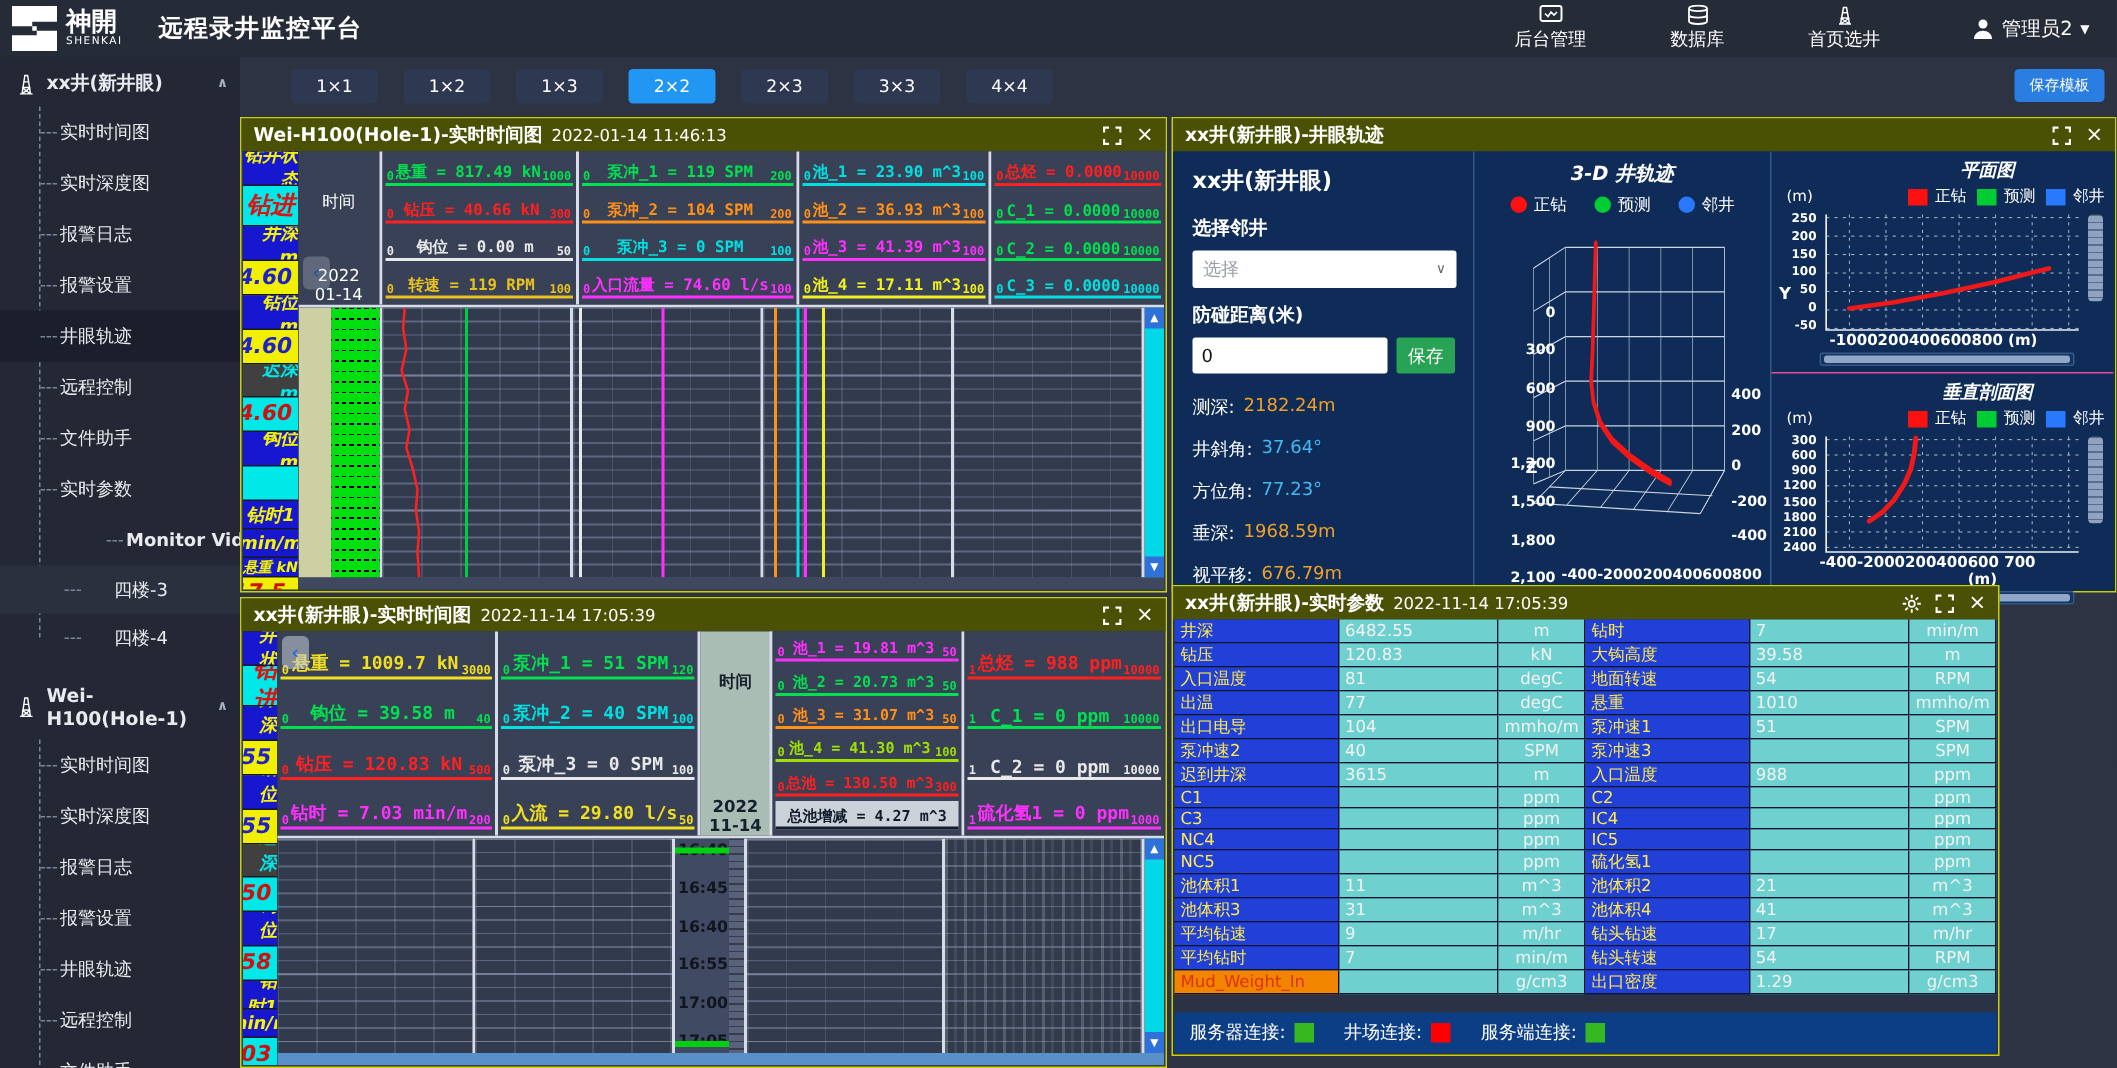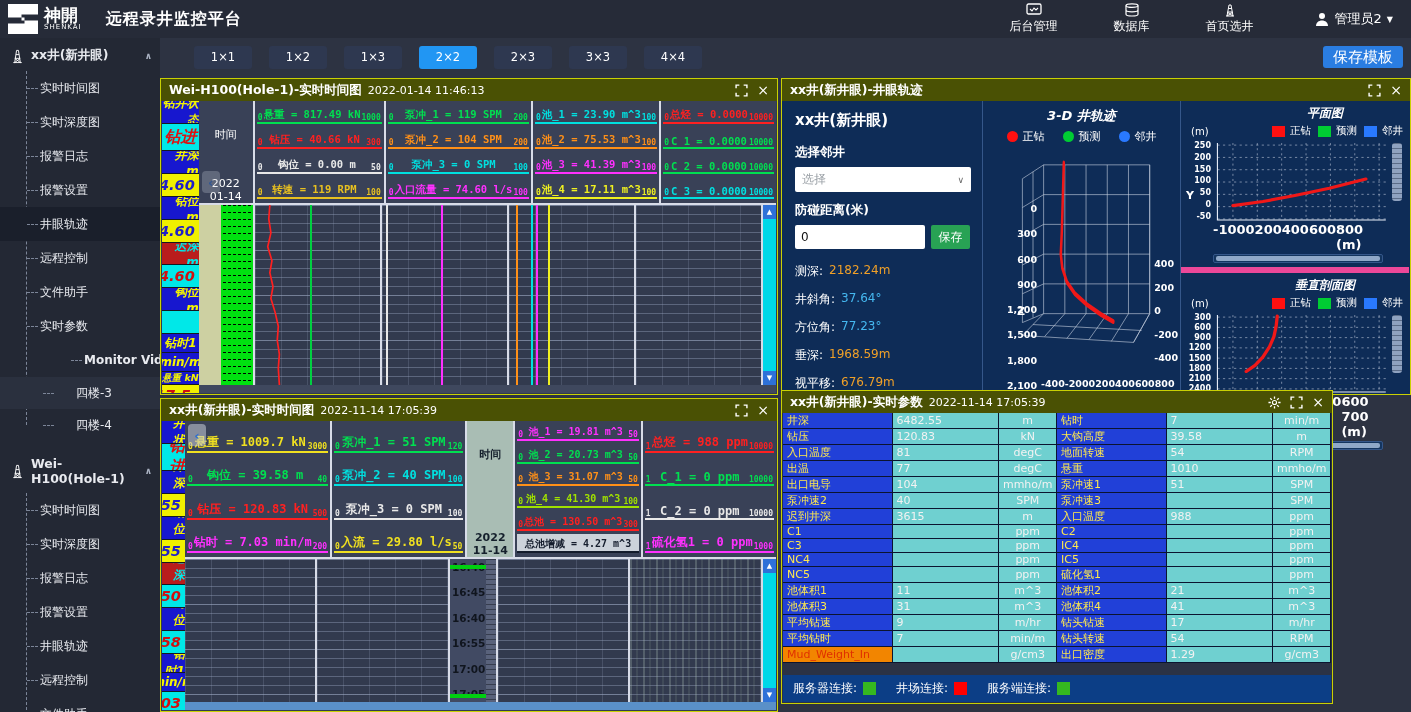--- a/index.html
+++ b/index.html
@@ -45,21 +45,21 @@
   .sec2 { margin-top:6px; }
 
   
   .main { position:absolute; left:160px; top:38px; right:0; bottom:0; background:#2d3342; }
   .toolbar { position:absolute; left:0; top:0; right:0; height:38px; display:flex; align-items:center; }
   .layouts { display:flex; gap:17px; margin-left:34px; }
   .lay { width:58px; height:23px; background:#2e3850; border:none; border-radius:3px;
     color:#fff; font-size:11.5px; cursor:pointer; font-family:inherit; }
   .lay.active { background:#2196f3; }
   .savetpl { position:absolute; right:8px; top:8px; height:22px; padding:0 10px; border:none;
-    border-radius:3px; background:#2a7de1; color:#fff; font-size:15px; cursor:pointer; font-family:inherit; }
+    border-radius:3px; background:#2a7de1; color:#fff; font-size:10px; cursor:pointer; font-family:inherit; }
 
   
   .panel { position:absolute; border:1px solid #c9d103; background:#323a4e; }
   .panel.tl { left:0;   top:40px;  width:618px; height:317px; }
   .panel.tr { left:621px; top:40px; width:630px; height:317px; background:#0e2c57; }
   .panel.bl { left:0;   top:360px; width:618px; height:314px; }
   .panel.br { left:621px; top:352px; width:552px; height:314px; background:#2b3245; }
   .ptitle { height:22px; background:#4a5104; color:#fff; display:flex; align-items:center;
     padding:0 8px; gap:6px; }
   .pt-main { font-size:12.5px; font-weight:bold; }
@@ -68,21 +68,21 @@
   .picons .ic { width:13px; height:13px; cursor:pointer; display:inline-flex; }
   .close-x { font-size:14px; line-height:13px; color:#fff; cursor:pointer; }
 
   
   .pbody { position:absolute; left:1px; top:22px; right:1px; bottom:1px; display:flex; }
   .statuscol { width:66px; display:flex; flex-direction:column; overflow:hidden; background:#11131c;text-align:right; }
   .scell { flex:0 0 auto; display:flex; align-items:center; justify-content:center;
     border-bottom:1px solid #141821; font-style:italic; font-weight:bold; overflow:hidden; }
   .c-lab   { height:23px; background:#1717cf; color:#f5f500; font-size:12px; }
   .c-lab2  { height:19px; background:#1717cf; color:#f5f500; font-size:12px; }
-  .c-labC  { height:22px; background:#b91c1c; color:#00e8e8; font-size:12px; }
+  .c-labC  { height:22px; background:#404040; color:#00e8e8; font-size:12px; }
   .c-labSm { height:13px; background:#1717cf; color:#f5f500; font-size:9.5px; }
   .c-state { height:27px; background:#00e8e8; color:#e01010; font-size:16px; }
   .c-valY  { height:23px; background:#f0f000; color:#2020c8; font-size:14.5px; justify-content:flex-end; padding-right:4px; }
   .c-valYr { height:21px; background:#f0f000; color:#d01010; font-size:14.5px; justify-content:flex-end; padding-right:8px; }
   .c-valC  { height:23px; background:#00e8e8; color:#d01010; font-size:14.5px; justify-content:flex-end; padding-right:4px; }
 
   .chartzone { flex:1; display:flex; flex-direction:column; position:relative; background:#323a4e; }
   .thead { display:flex; border-bottom:2px solid #d8dce8; }
   .tl .thead { height:104px; }
   .bl .thead { height:138px; }
@@ -175,33 +175,33 @@
   .zaxis { position:absolute; left:34px; top:158px; font-size:11px; font-weight:bold; }
   .xticks3 { position:absolute; left:58px; right:40px; bottom:4px; display:flex;
     justify-content:space-between; font-size:9.5px; font-weight:bold; }
   .xaxis3 { position:absolute; left:46%; bottom:-9px; font-size:12px; font-weight:bold; }
   .yticks3 { position:absolute; right:2px; bottom:30px; height:105px; display:flex;
     flex-direction:column; justify-content:space-between; text-align:left; font-size:9.5px; font-weight:bold; }
   .yaxis3 { position:absolute; right:-14px; top:42px; font-size:11px; font-weight:bold; }
 
   .tside { width:228px; display:flex; flex-direction:column; }
   .sblock { flex:1; padding:4px 6px 2px; position:relative; }
-  .sblock + .sblock { border-top:6px solid #ec4899; }
+  .sblock + .sblock { border-top:1px solid #ec4899; }
   .sb-title { text-align:center; font-size:12px; font-weight:bold; font-style:italic; margin-left:60px; }
   .sb-legrow { display:flex; align-items:center; font-size:10.5px; margin-top:2px; }
   .sb-legrow .unit { font-size:10px; margin-right:auto; margin-left:4px; }
   .sb-legrow .legend { gap:7px; margin:0; font-size:10.5px; }
   .plotrow { display:flex; margin-top:3px; }
   .yticks { width:26px; display:flex; flex-direction:column; justify-content:space-between;
     text-align:right; font-size:8px; font-weight:bold; padding-right:2px; }
   .plotsvg { flex:1; height:80px; }
   .vslider { width:12px; margin-left:3px; display:flex; flex-direction:column; align-items:center; }
   .vsl-thumb { width:10px; height:58px; background:#8fa2c0; border-radius:3px; margin-top:2px;
     background-image:repeating-linear-gradient(to bottom, rgba(40,55,80,.5) 0 1px, transparent 1px 5px); }
-  .xticks { display:flex; justify-content:space-between; font-size:13px; font-weight:bold;
+  .xticks { display:flex; justify-content:center; font-size:10px; font-weight:bold;
     margin:1px 38px 0 26px; }
   .hscroll { height:9px; background:#14355f; border:1px solid #35578a; margin:2px 20px 2px 26px;
     border-radius:2px; position:relative; }
   .hthumb { position:absolute; left:2px; right:2px; top:1px; bottom:1px; background:#8fa8c8; border-radius:2px; }
 
   
   .ptable { position:absolute; left:1px; top:22px; right:1px; height:242px;
     display:flex; flex-direction:column; border-bottom:1px solid #0c1430; }
   .prow { flex:1; display:flex; }
   .prow > span { border-right:1px solid #0c1430; border-bottom:1px solid #0c1430;
@@ -477,21 +477,21 @@
               </div>
             <div class="trkhead">
 
             <div class="throw" style="--c: #00e0e0;">
                   <span class="tmin">0</span>
                   <span class="ttext">池_1 = 23.90 m^3</span>
                   <span class="tmax">100</span>
                 </div>
                 <div class="throw" style="--c: #ff9018;">
                   <span class="tmin">0</span>
-                  <span class="ttext">池_2 = 75.53 m^3</span>
+                  <span class="ttext">池_2 = 36.93 m^3</span>
                   <span class="tmax">100</span>
                 </div>
                 <div class="throw" style="--c: #ff30ff;">
                   <span class="tmin">0</span>
                   <span class="ttext">池_3 = 41.39 m^3</span>
                   <span class="tmax">100</span>
                 </div>
                 <div class="throw" style="--c: #f0f020;">
                   <span class="tmin">0</span>
                   <span class="ttext">池_4 = 17.11 m^3</span>

